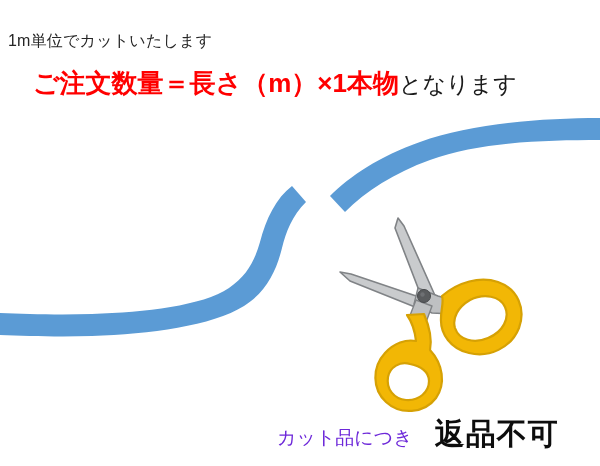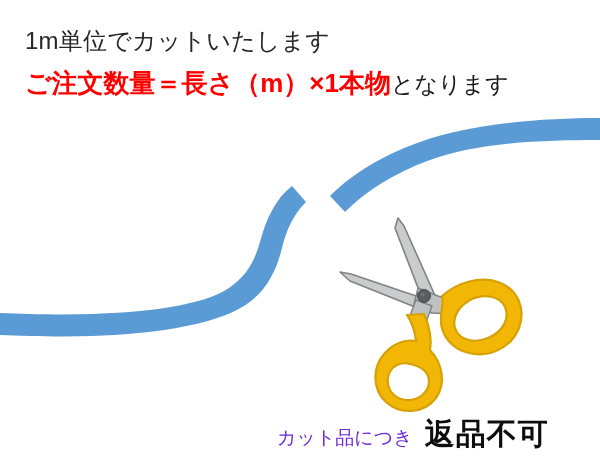--- a/index.html
+++ b/index.html
@@ -10,32 +10,32 @@
   #canvas {
     position: relative;
     width: 600px;
     height: 466px;
     background: #ffffff;
     overflow: hidden;
     font-family: "Liberation Sans", "DejaVu Sans", sans-serif;
   }
   .headline-1 {
     position: absolute;
-    left: 25px;
+    left: 8px;
     top: 29px;
-    font-size: 24px;
+    font-size: 16px;
     line-height: 24px;
     color: #262626;
     font-weight: 400;
     letter-spacing: 0.2px;
     white-space: nowrap;
   }
   .headline-2 {
     position: absolute;
-    left: 25px;
+    left: 33px;
     top: 66px;
     font-size: 26px;
     line-height: 34px;
     white-space: nowrap;
     text-align: center;
   }
   .headline-2 .red {
     color: #FF0000;
     font-weight: 700;
     letter-spacing: 0px;
@@ -54,21 +54,21 @@
   }
   .footline .small {
     font-size: 19px;
     color: #6d28d9;
     font-weight: 400;
   }
   .footline .big {
     font-size: 30px;
     color: #0d0d0d;
     font-weight: 700;
-    margin-left: 12px;
+    margin-left: 22px;
     letter-spacing: 1px;
   }
   .art {
     position: absolute;
     left: 0;
     top: 0;
     width: 600px;
     height: 466px;
   }
 </style>

